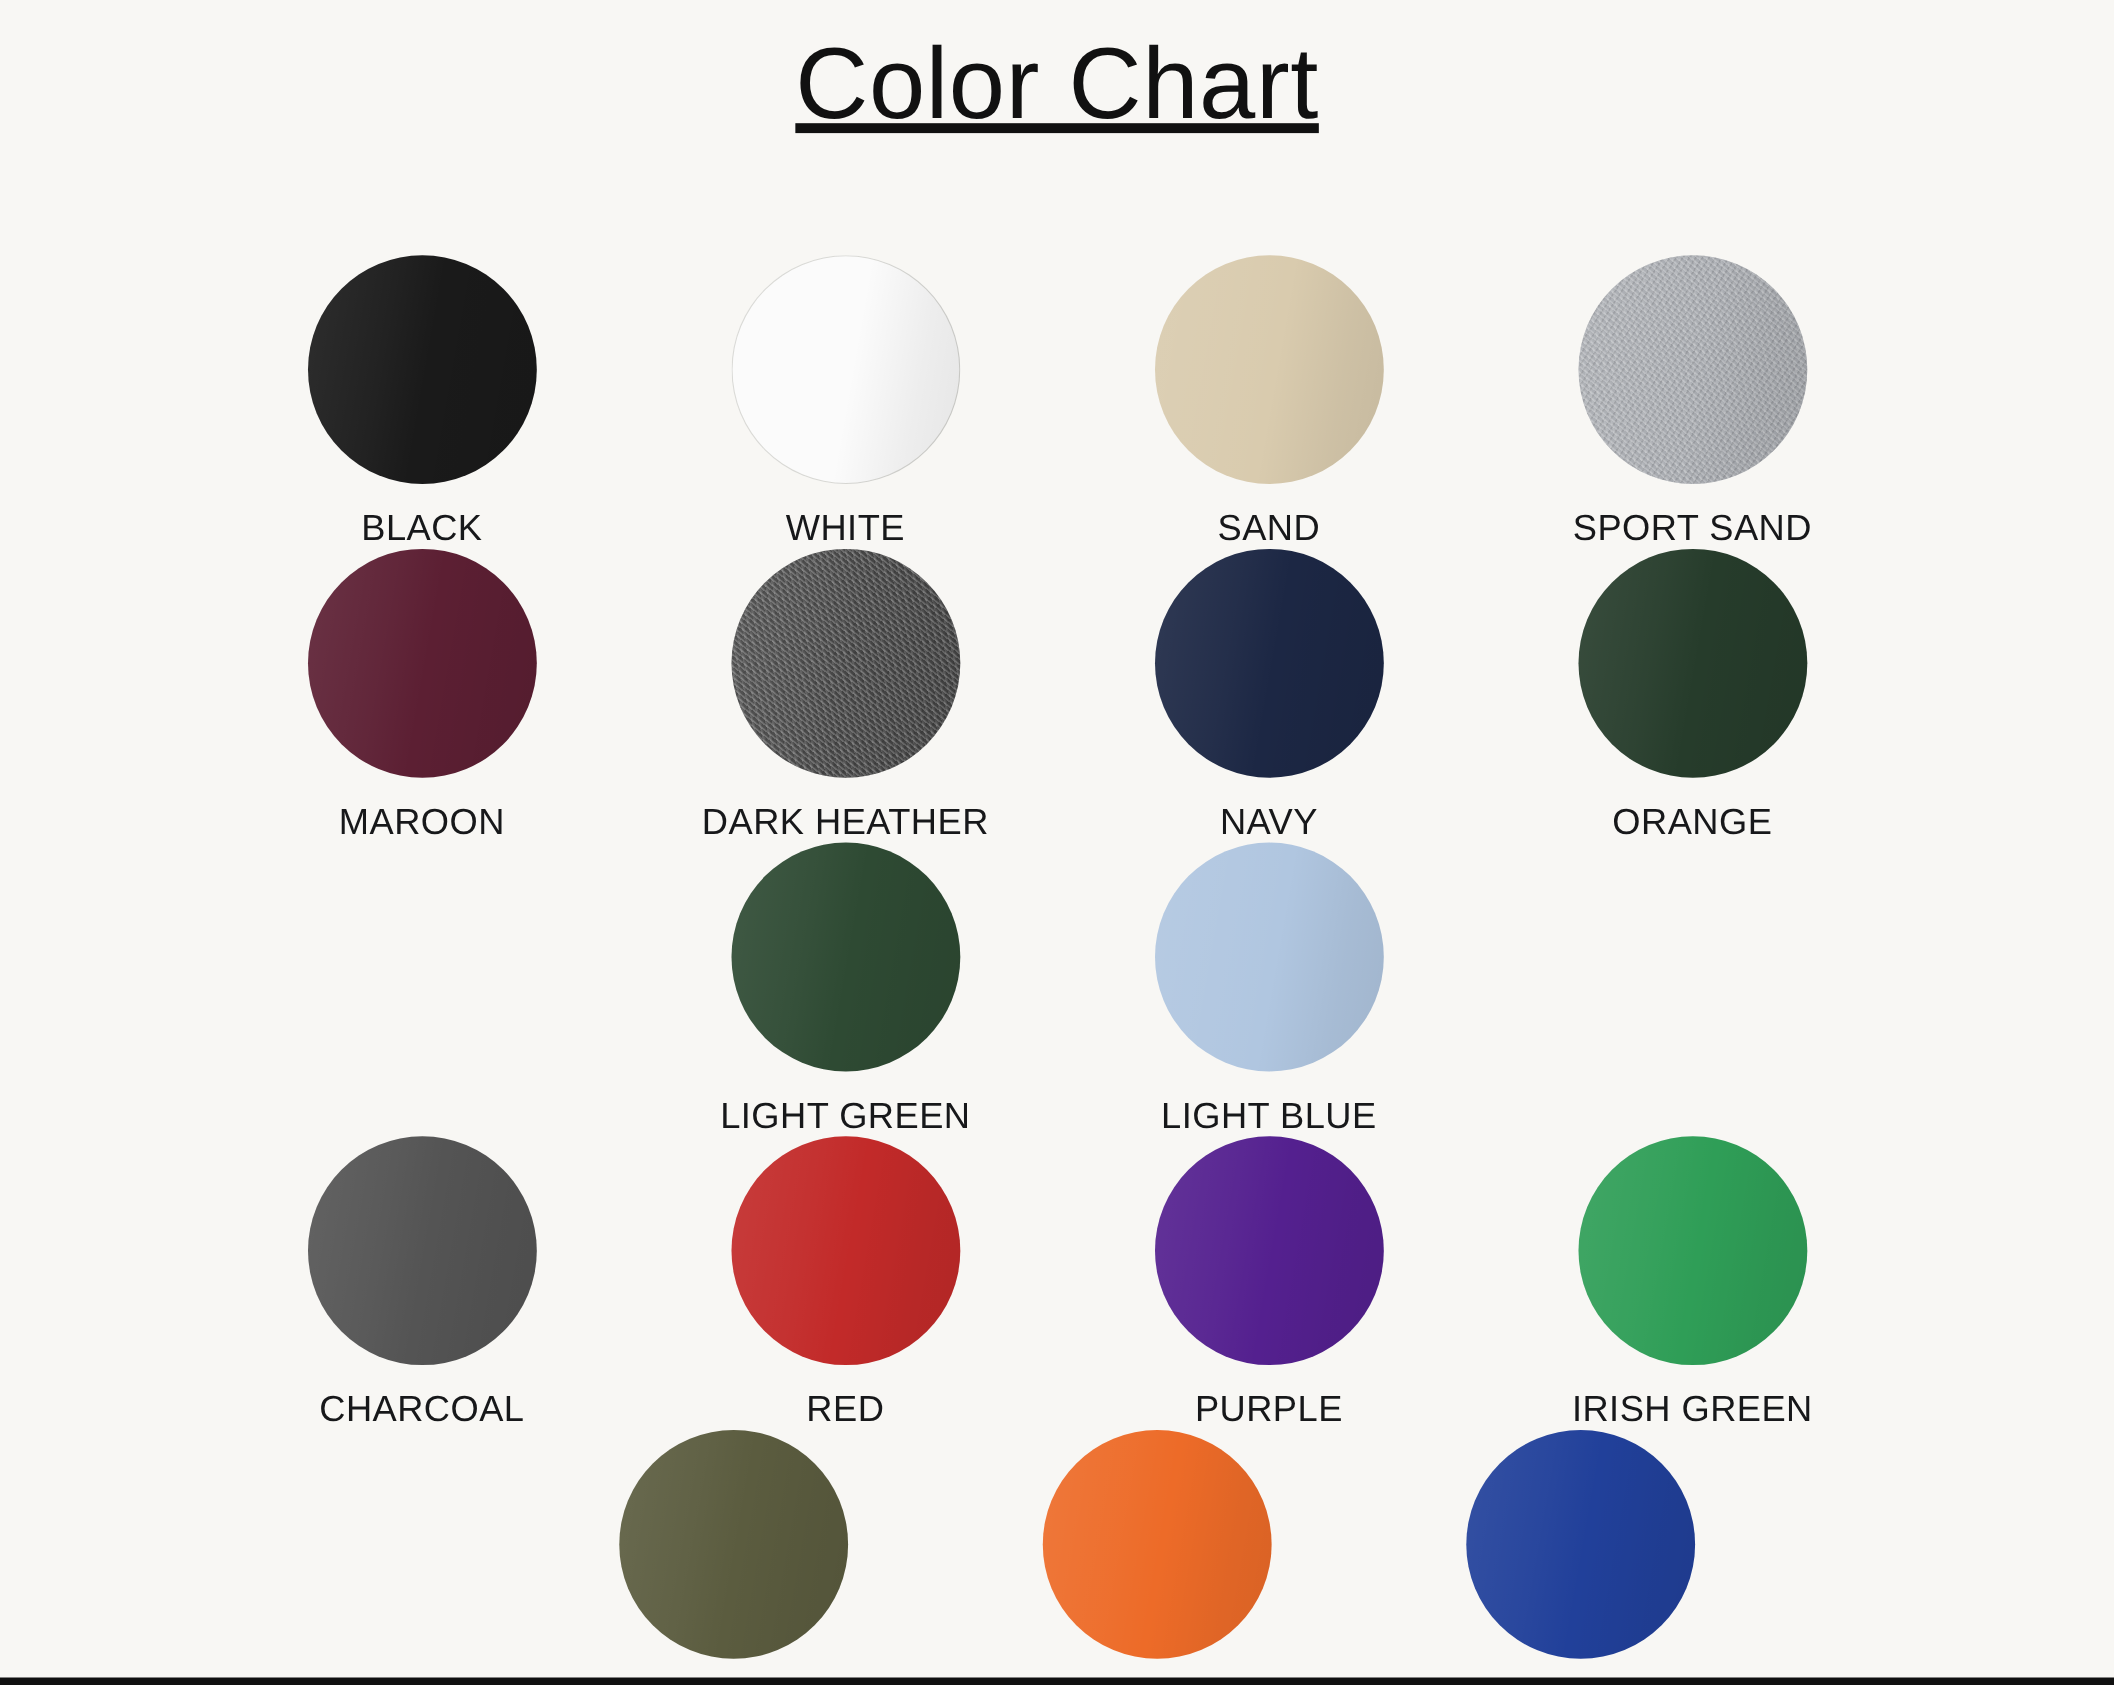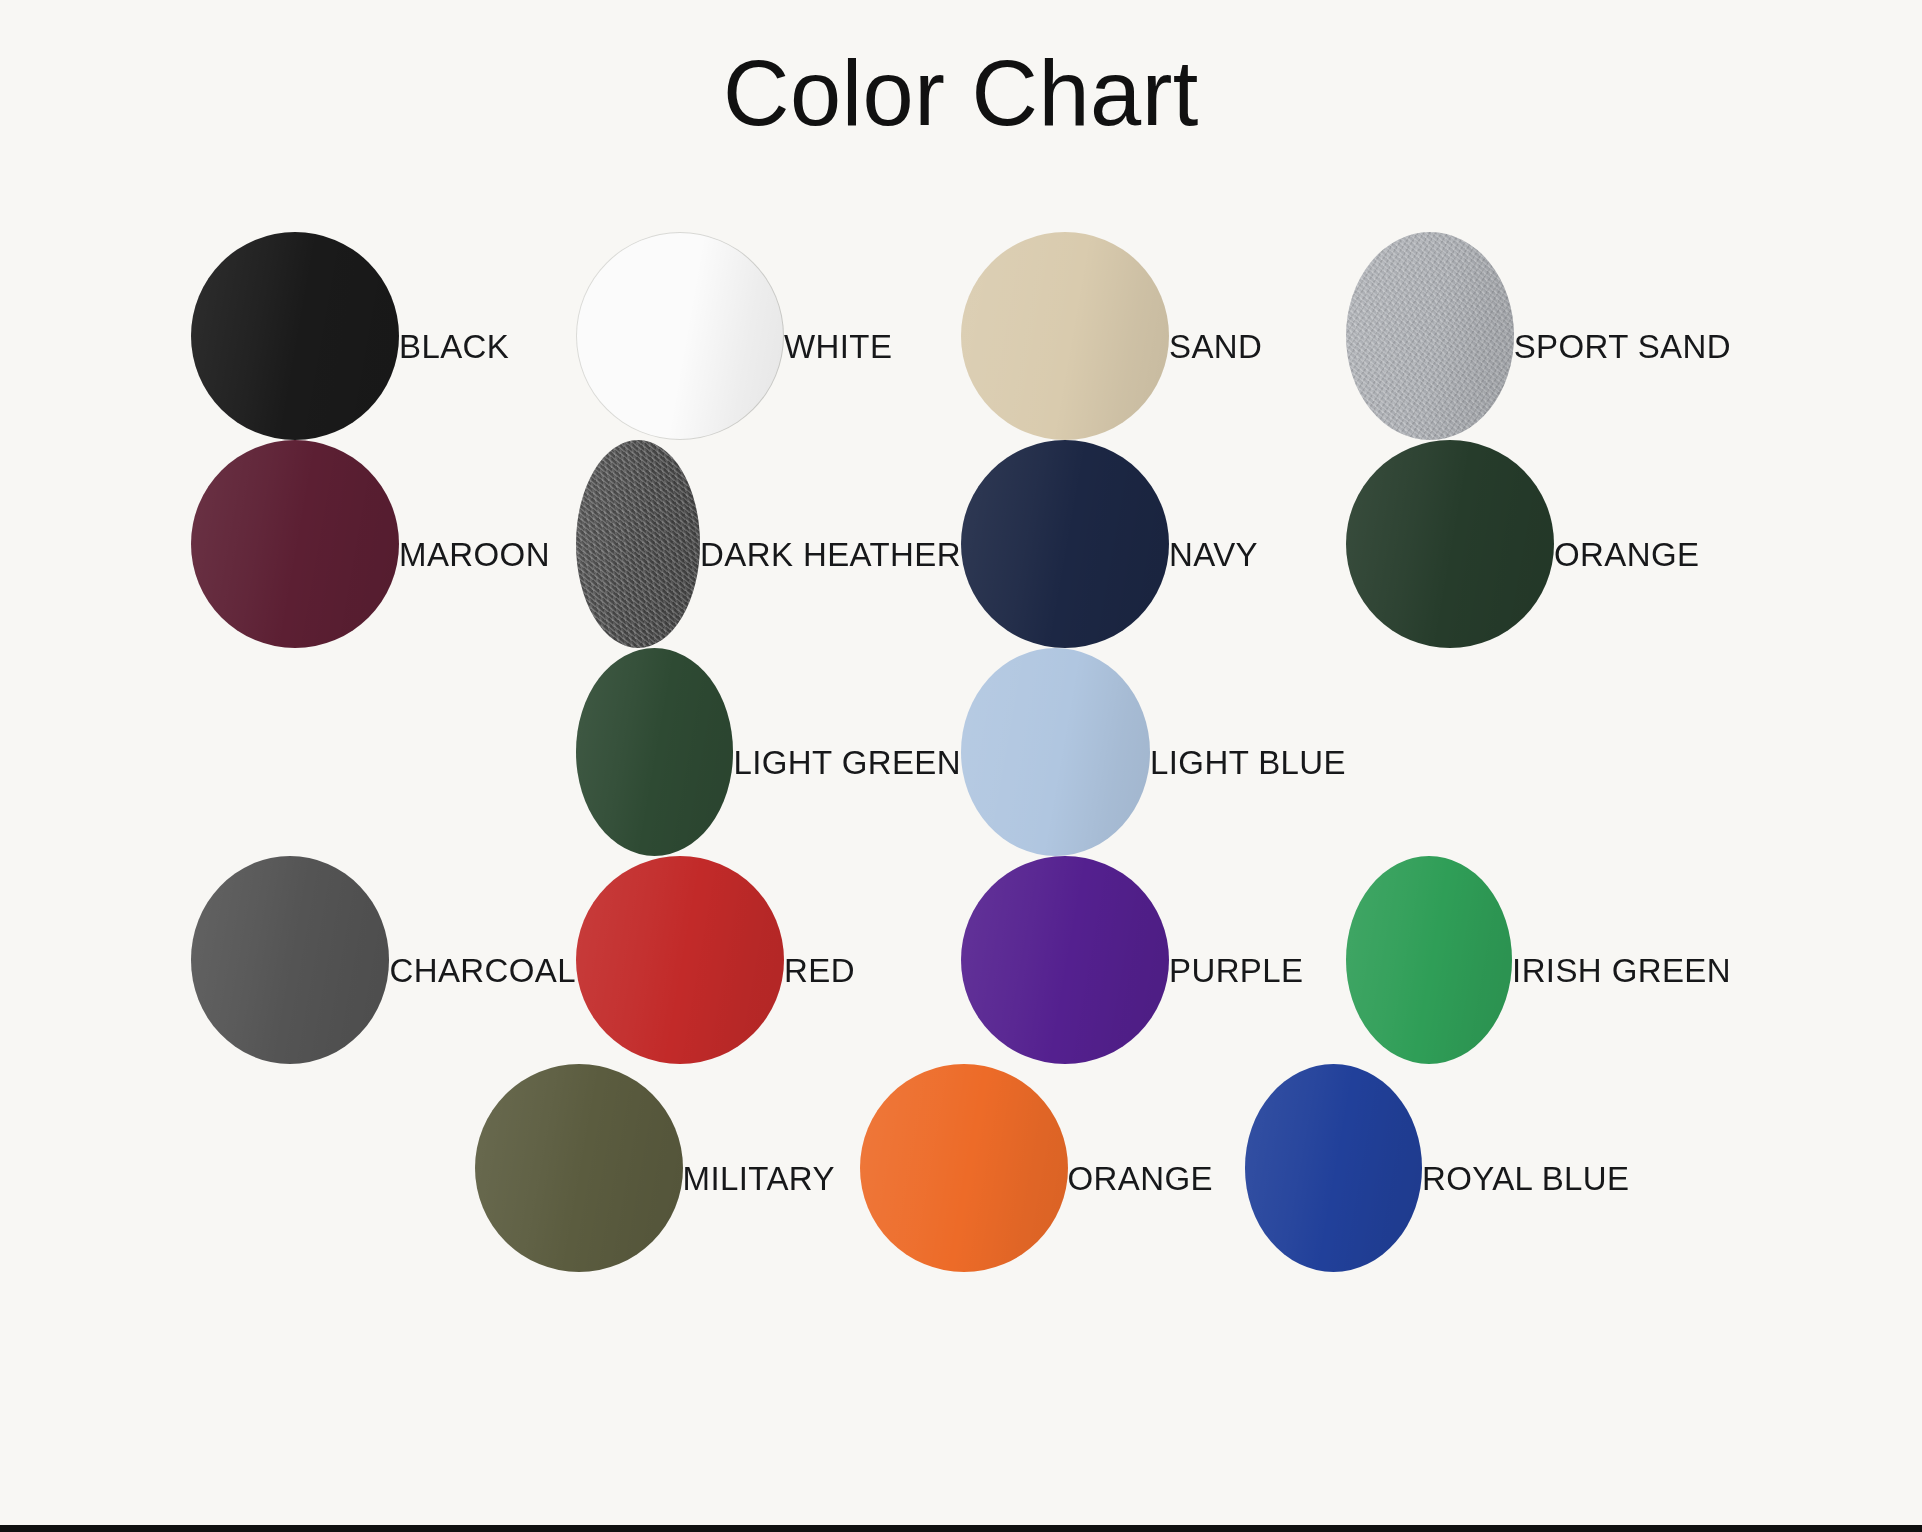--- a/index.html
+++ b/index.html
@@ -24,42 +24,43 @@
   }
 
   #page-title {
     width: 100%;
     text-align: center;
     font-size: 92px;
     font-weight: 300;
     letter-spacing: 0.5px;
     color: #111111;
     margin: 0;
-    padding-top: 41px;
+    padding-top: 24px;
     line-height: 1.15;
     font-family: "Liberation Sans", sans-serif;
+    text-decoration: underline;
   }
 
   #swatch-grid {
     position: absolute;
     top: 232px;
     left: 0;
     width: 1922px;
   }
 
   .swatch-row {
     display: flex;
     justify-content: center;
     align-items: flex-start;
   }
 
   .swatch-cell {
     width: 385px;
     display: flex;
-    flex-direction: row;
+    flex-direction: column;
     align-items: center;
     justify-content: flex-start;
   }
 
   .swatch-disc {
     width: 208px;
     height: 208px;
     border-radius: 50%;
     position: relative;
     background-repeat: no-repeat;

